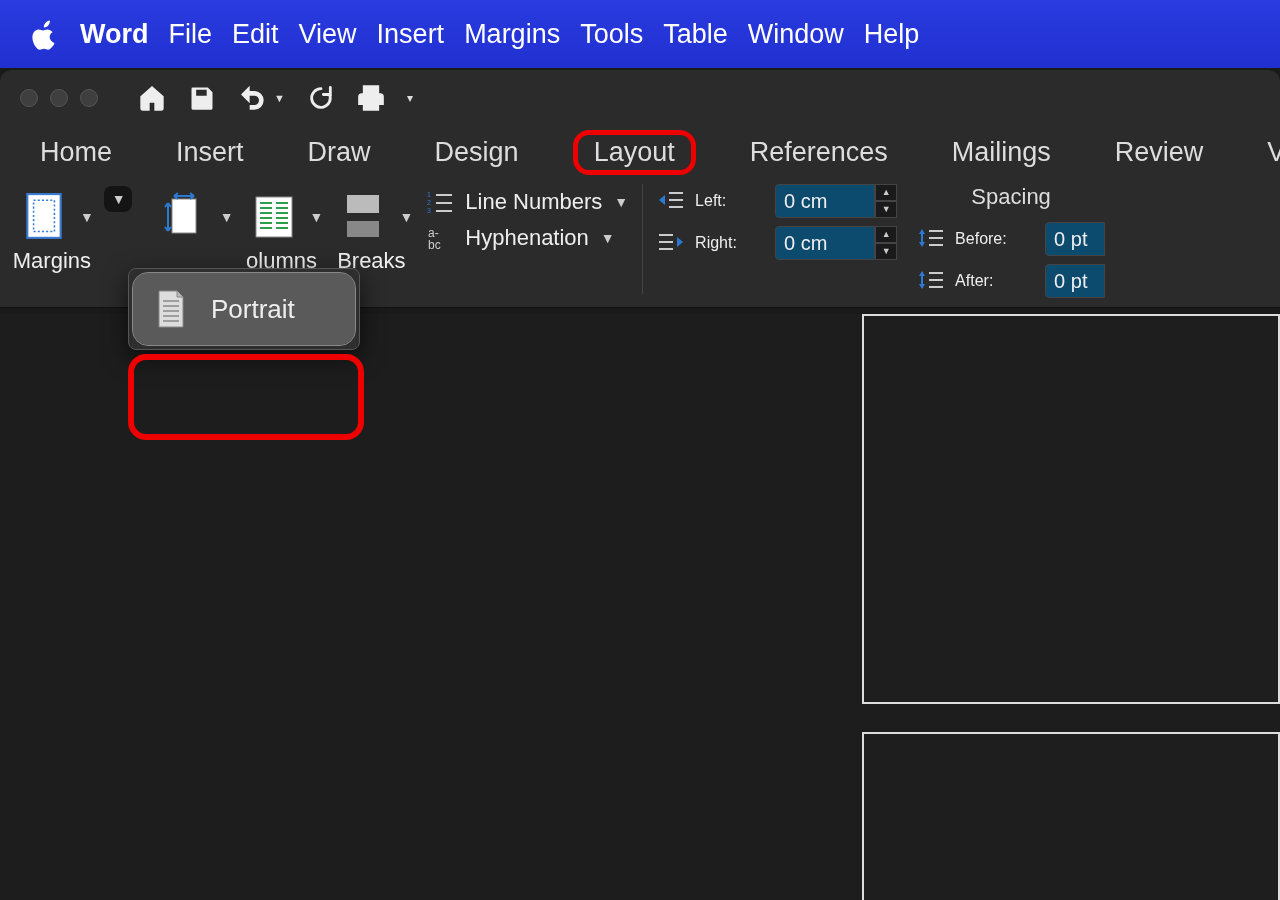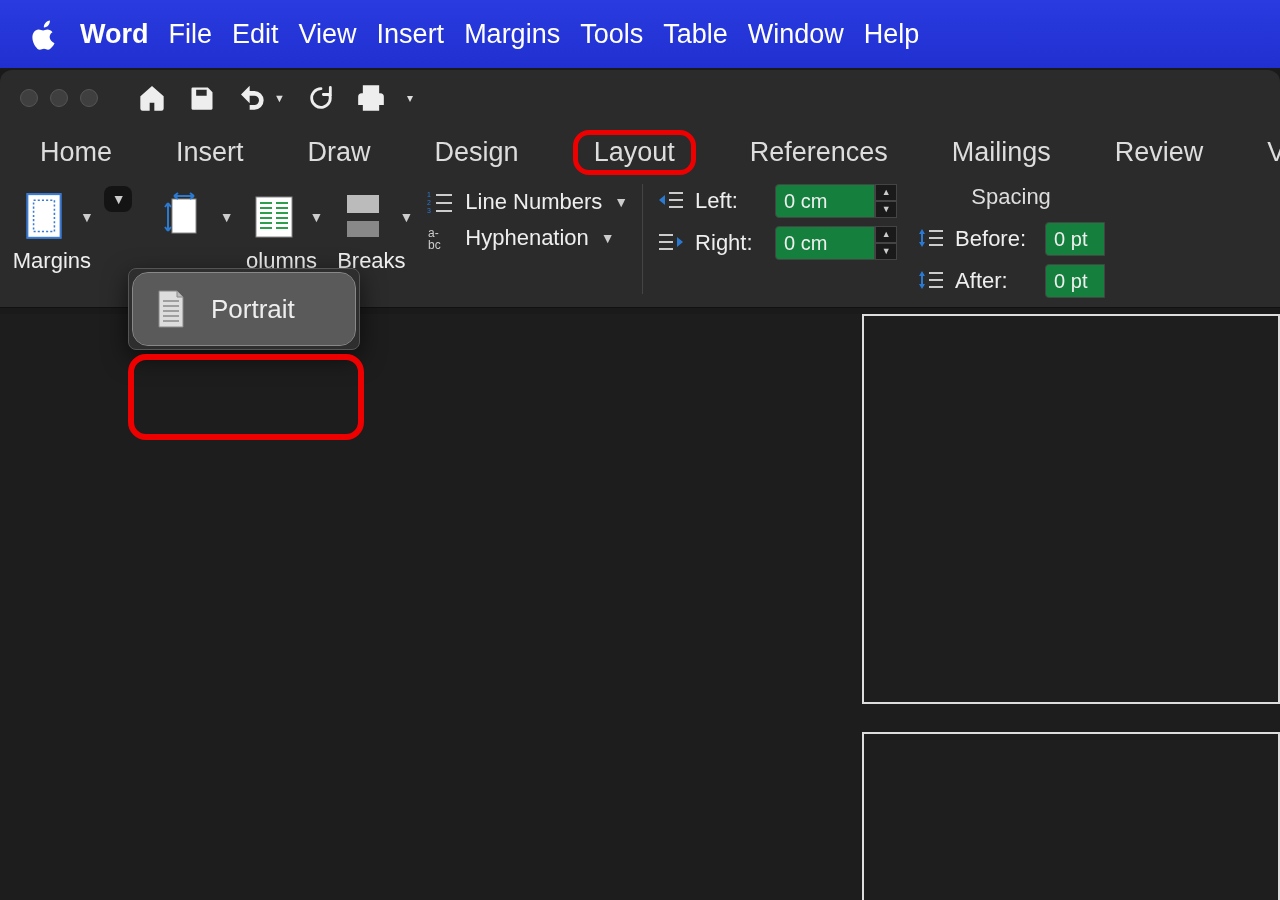--- a/index.html
+++ b/index.html
@@ -44,23 +44,23 @@
 .rib-small .sic { width: 30px; height: 28px; display: flex; align-items: center; justify-content: center; }
 .rib-small .sic svg { width: 28px; height: 26px; }
 
 .sep { width: 1px; height: 110px; background: #444; margin: 0 14px; }
 
 
 .para-group { display: flex; gap: 20px; padding-top: 0; }
 .para-col { display: flex; flex-direction: column; gap: 8px; }
 .group-title { color: #ddd; font-size: 22px; text-align: center; margin-bottom: 4px; }
 .para-row { display: flex; align-items: center; gap: 10px; }
-.para-row .lbl { color: #eee; font-size: 22px; width: 70px; }
+.para-row .lbl { color: #eee; font-size: 16px; width: 70px; }
 .spin { display: flex; align-items: center; }
-.spin input { width: 100px; height: 34px; background: #15803d; border: 1px solid #444; color: #eee; font-size: 20px; padding: 0 8px; border-radius: 4px 0 0 4px; }
+.spin input { width: 100px; height: 34px; background: #0c4a6e; border: 1px solid #444; color: #eee; font-size: 20px; padding: 0 8px; border-radius: 4px 0 0 4px; }
 .spin .st { width: 22px; display: flex; flex-direction: column; }
 .spin .st button { height: 17px; background: #1a1a1a; border: 1px solid #444; color: #ccc; font-size: 9px; line-height: 1; cursor: pointer; }
 .ind-icon { width: 28px; height: 24px; }
 .ind-icon svg { width: 28px; height: 22px; }
 
 
 .popup { position: absolute; left: 128px; top: 268px; width: 232px; background: #2e2e2e; border: 1px solid #555; border-radius: 8px; box-shadow: 0 8px 24px rgba(0,0,0,.6); padding: 4px; z-index: 50; }
 .popup-item { display: flex; align-items: center; gap: 18px; padding: 14px 16px; border-radius: 15px; font-size: 26px; color: #eee; cursor: pointer; }
 .popup-item.hover { background: #5a5a5a; outline: 1px solid #888; }
 .popup-item .pic { width: 44px; height: 44px; }

